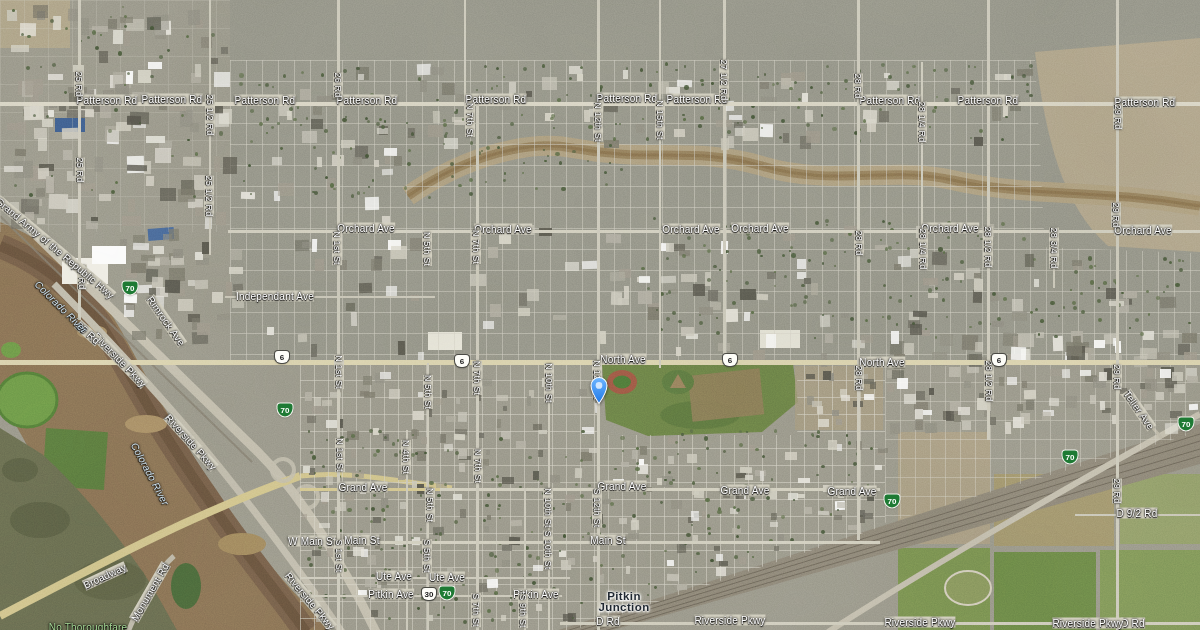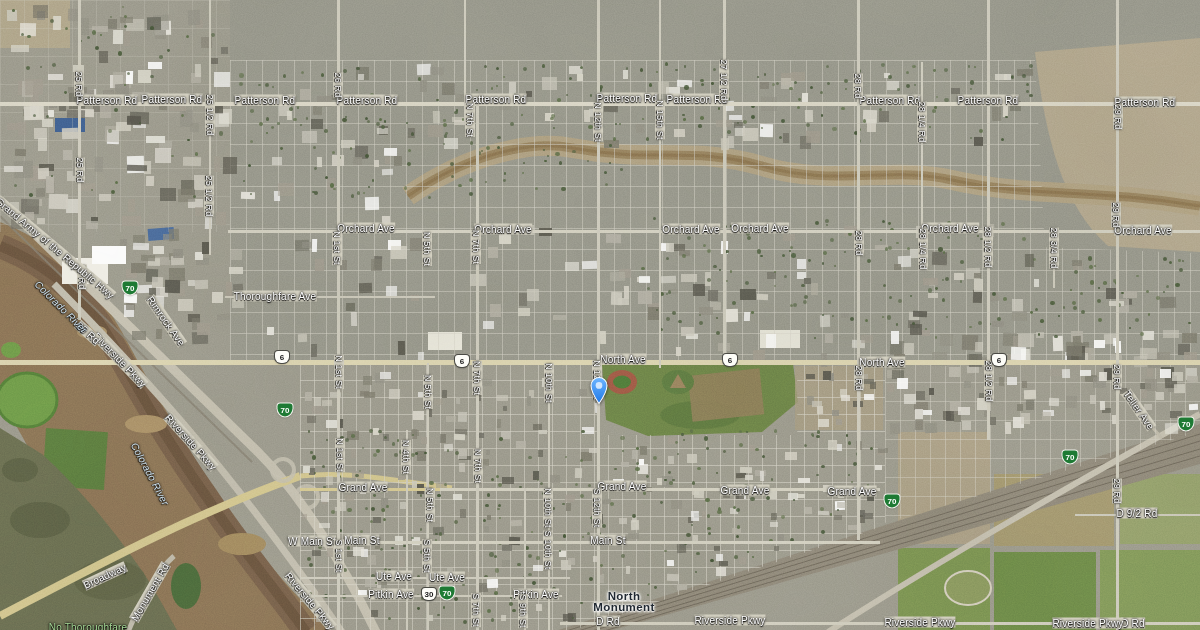--- a/index.html
+++ b/index.html
@@ -1545,40 +1545,40 @@
           <feTurbulence type="fractalNoise" baseFrequency="0.9" numOctaves="2" seed="7"></feTurbulence>
         <feColorMatrix type="matrix" values="0 0 0 0 0.5  0 0 0 0 0.49  0 0 0 0 0.45  0 0 0 0.6 0"></feColorMatrix>
         </filter>
     </defs>
     <rect width="1200" height="630" filter="url(#blotch)" style="mix-blend-mode:multiply" opacity="0.26"></rect>
     <rect width="1200" height="630" filter="url(#fine)" style="mix-blend-mode:overlay" opacity="0.5"></rect>
   </svg>
 
   <div id="labels">
     <div class="lbl city" id="city-label" style="left: 624px; top: 602px;">
-      <span>North</span><br>
-      <span>Monument</span>
+      <span>Pitkin</span><br>
+      <span>Junction</span>
     </div>
   <span class="lbl road" style="left: 107px; top: 100px; transform: translate(-50%, -50%) rotate(0deg);">Patterson Rd</span>
       <span class="lbl road" style="left: 172px; top: 99px; transform: translate(-50%, -50%) rotate(0deg);">Patterson Rd</span>
       <span class="lbl road" style="left: 265px; top: 100px; transform: translate(-50%, -50%) rotate(0deg);">Patterson Rd</span>
       <span class="lbl road" style="left: 367px; top: 100px; transform: translate(-50%, -50%) rotate(0deg);">Patterson Rd</span>
       <span class="lbl road" style="left: 496px; top: 99px; transform: translate(-50%, -50%) rotate(0deg);">Patterson Rd</span>
       <span class="lbl road" style="left: 627px; top: 98px; transform: translate(-50%, -50%) rotate(0deg);">Patterson Rd</span>
       <span class="lbl road" style="left: 697px; top: 99px; transform: translate(-50%, -50%) rotate(0deg);">Patterson Rd</span>
       <span class="lbl road" style="left: 890px; top: 100px; transform: translate(-50%, -50%) rotate(0deg);">Patterson Rd</span>
       <span class="lbl road" style="left: 988px; top: 100px; transform: translate(-50%, -50%) rotate(0deg);">Patterson Rd</span>
       <span class="lbl road" style="left: 1145px; top: 102px; transform: translate(-50%, -50%) rotate(0deg);">Patterson Rd</span>
       <span class="lbl road" style="left: 366px; top: 228px; transform: translate(-50%, -50%) rotate(0deg);">Orchard Ave</span>
       <span class="lbl road" style="left: 503px; top: 229px; transform: translate(-50%, -50%) rotate(0deg);">Orchard Ave</span>
       <span class="lbl road" style="left: 691px; top: 229px; transform: translate(-50%, -50%) rotate(0deg);">Orchard Ave</span>
       <span class="lbl road" style="left: 760px; top: 228px; transform: translate(-50%, -50%) rotate(0deg);">Orchard Ave</span>
       <span class="lbl road" style="left: 950px; top: 228px; transform: translate(-50%, -50%) rotate(0deg);">Orchard Ave</span>
       <span class="lbl road" style="left: 1143px; top: 230px; transform: translate(-50%, -50%) rotate(0deg);">Orchard Ave</span>
-      <span class="lbl road" style="left: 275px; top: 296px; transform: translate(-50%, -50%) rotate(0deg);">Thoroughfare Ave</span>
+      <span class="lbl road" style="left: 275px; top: 296px; transform: translate(-50%, -50%) rotate(0deg);">Independant Ave</span>
       <span class="lbl road" style="left: 623px; top: 359px; transform: translate(-50%, -50%) rotate(0deg);">North Ave</span>
       <span class="lbl road" style="left: 882px; top: 362px; transform: translate(-50%, -50%) rotate(0deg);">North Ave</span>
       <span class="lbl road" style="left: 363px; top: 487px; transform: translate(-50%, -50%) rotate(0deg);">Grand Ave</span>
       <span class="lbl road" style="left: 622px; top: 486px; transform: translate(-50%, -50%) rotate(0deg);">Grand Ave</span>
       <span class="lbl road" style="left: 745px; top: 490px; transform: translate(-50%, -50%) rotate(0deg);">Grand Ave</span>
       <span class="lbl road" style="left: 852px; top: 491px; transform: translate(-50%, -50%) rotate(0deg);">Grand Ave</span>
       <span class="lbl road" style="left: 312px; top: 541px; transform: translate(-50%, -50%) rotate(0deg);">W Main St</span>
       <span class="lbl road" style="left: 362px; top: 540px; transform: translate(-50%, -50%) rotate(0deg);">Main St</span>
       <span class="lbl road" style="left: 608px; top: 540px; transform: translate(-50%, -50%) rotate(0deg);">Main St</span>
       <span class="lbl road" style="left: 394px; top: 576px; transform: translate(-50%, -50%) rotate(0deg);">Ute Ave</span>

